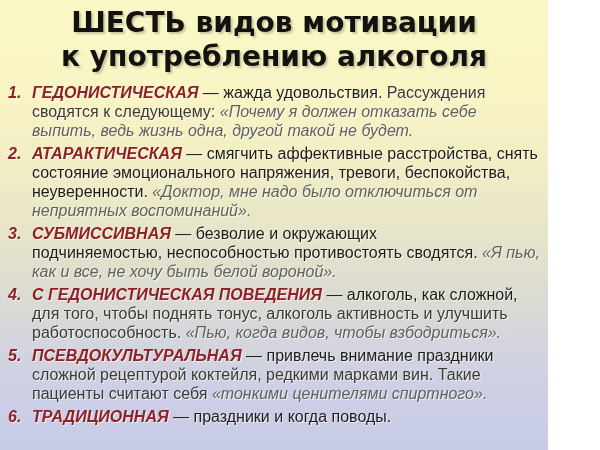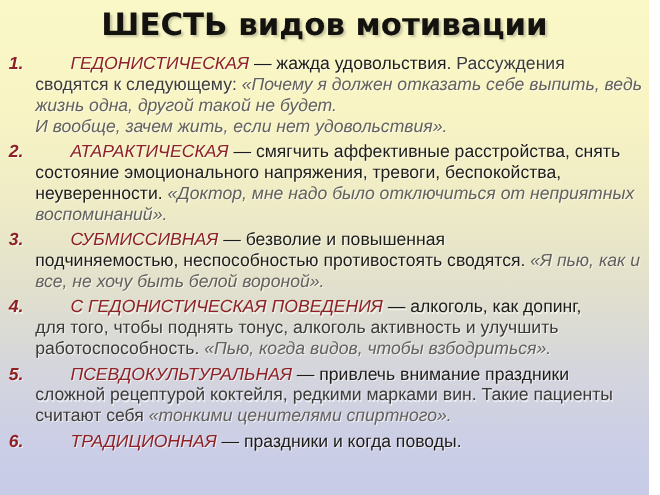--- a/index.html
+++ b/index.html
@@ -1,18 +1,18 @@
 <!DOCTYPE html>
 <html><head>
 <meta charset="utf-8">
 <style>
   html, body { margin: 0; padding: 0; }
   .slide {
     position: relative;
-    width: 590px;
+    width: 548px;
     height: 450px;
     overflow: hidden;
     background: linear-gradient(180deg,
       #FBF8C8 0%,
       #F8F4C4 22%,
       #EFECC6 40%,
       #E2E0CC 58%,
       #D5D6DC 74%,
       #CBCEE6 90%,
       #C7CBE6 100%);
@@ -44,75 +44,74 @@
   .num {
     position: absolute;
     left: 0;
     top: 0;
     color: #8E2124;
     font-weight: bold;
     font-style: italic;
   }
   .term {
     color: #8E2124;
-    font-weight: normal;
+    font-weight: bold;
     font-style: italic;
-    margin-left: 32px;
   }
   .bold {
     color: #1E1C19;
     font-weight: normal;
   }
   .normal { color: #3C3A36; }
   .quote {
     color: #63615C;
     font-style: italic;
   }
 </style>
 </head>
 <body>
 
 <div class="slide">
 
   <div class="title">
     <div>ШЕСТЬ видов мотивации</div>
+    <div>к употреблению алкоголя</div>
   </div>
 
   <div class="list">
 
     <div class="item">
       <span class="num">1.</span>
       <span class="term">ГЕДОНИСТИЧЕСКАЯ</span>
       <span class="bold">— жажда удовольствия.</span>
       <span class="normal">Рассуждения сводятся к следующему:</span>
       <span class="quote">«Почему я должен отказать себе выпить, ведь жизнь одна, другой такой не будет.</span>
       <br>
-      <span class="quote">И вообще, зачем жить, если нет удовольствия».</span>
     </div>
 
     <div class="item">
       <span class="num">2.</span>
       <span class="term">АТАРАКТИЧЕСКАЯ</span>
       <span class="bold">— смягчить аффективные расстройства, снять состояние эмоционального напряжения, тревоги, беспокойства, неуверенности.</span>
       <span class="quote">«Доктор, мне надо было отключиться от неприятных воспоминаний».</span>
     </div>
 
     <div class="item">
       <span class="num">3.</span>
       <span class="term">СУБМИССИВНАЯ</span>
-      <span class="bold">— безволие и повышенная</span>
+      <span class="bold">— безволие и окружающих</span>
       <br>
       <span class="bold">подчиняемостью, неспособностью противостоять сводятся.</span>
       <span class="quote">«Я пью, как и все, не хочу быть белой вороной».</span>
     </div>
 
     <div class="item">
       <span class="num">4.</span>
       <span class="term">С ГЕДОНИСТИЧЕСКАЯ ПОВЕДЕНИЯ</span>
-      <span class="bold">— алкоголь, как допинг,</span>
+      <span class="bold">— алкоголь, как сложной,</span>
       <br>
       <span class="normal">для того, чтобы поднять тонус, алкоголь активность и улучшить работоспособность.</span>
       <span class="quote">«Пью, когда видов, чтобы взбодриться».</span>
     </div>
 
     <div class="item">
       <span class="num">5.</span>
       <span class="term">ПСЕВДОКУЛЬТУРАЛЬНАЯ</span>
       <span class="bold">— привлечь внимание праздники</span>
       <br>

